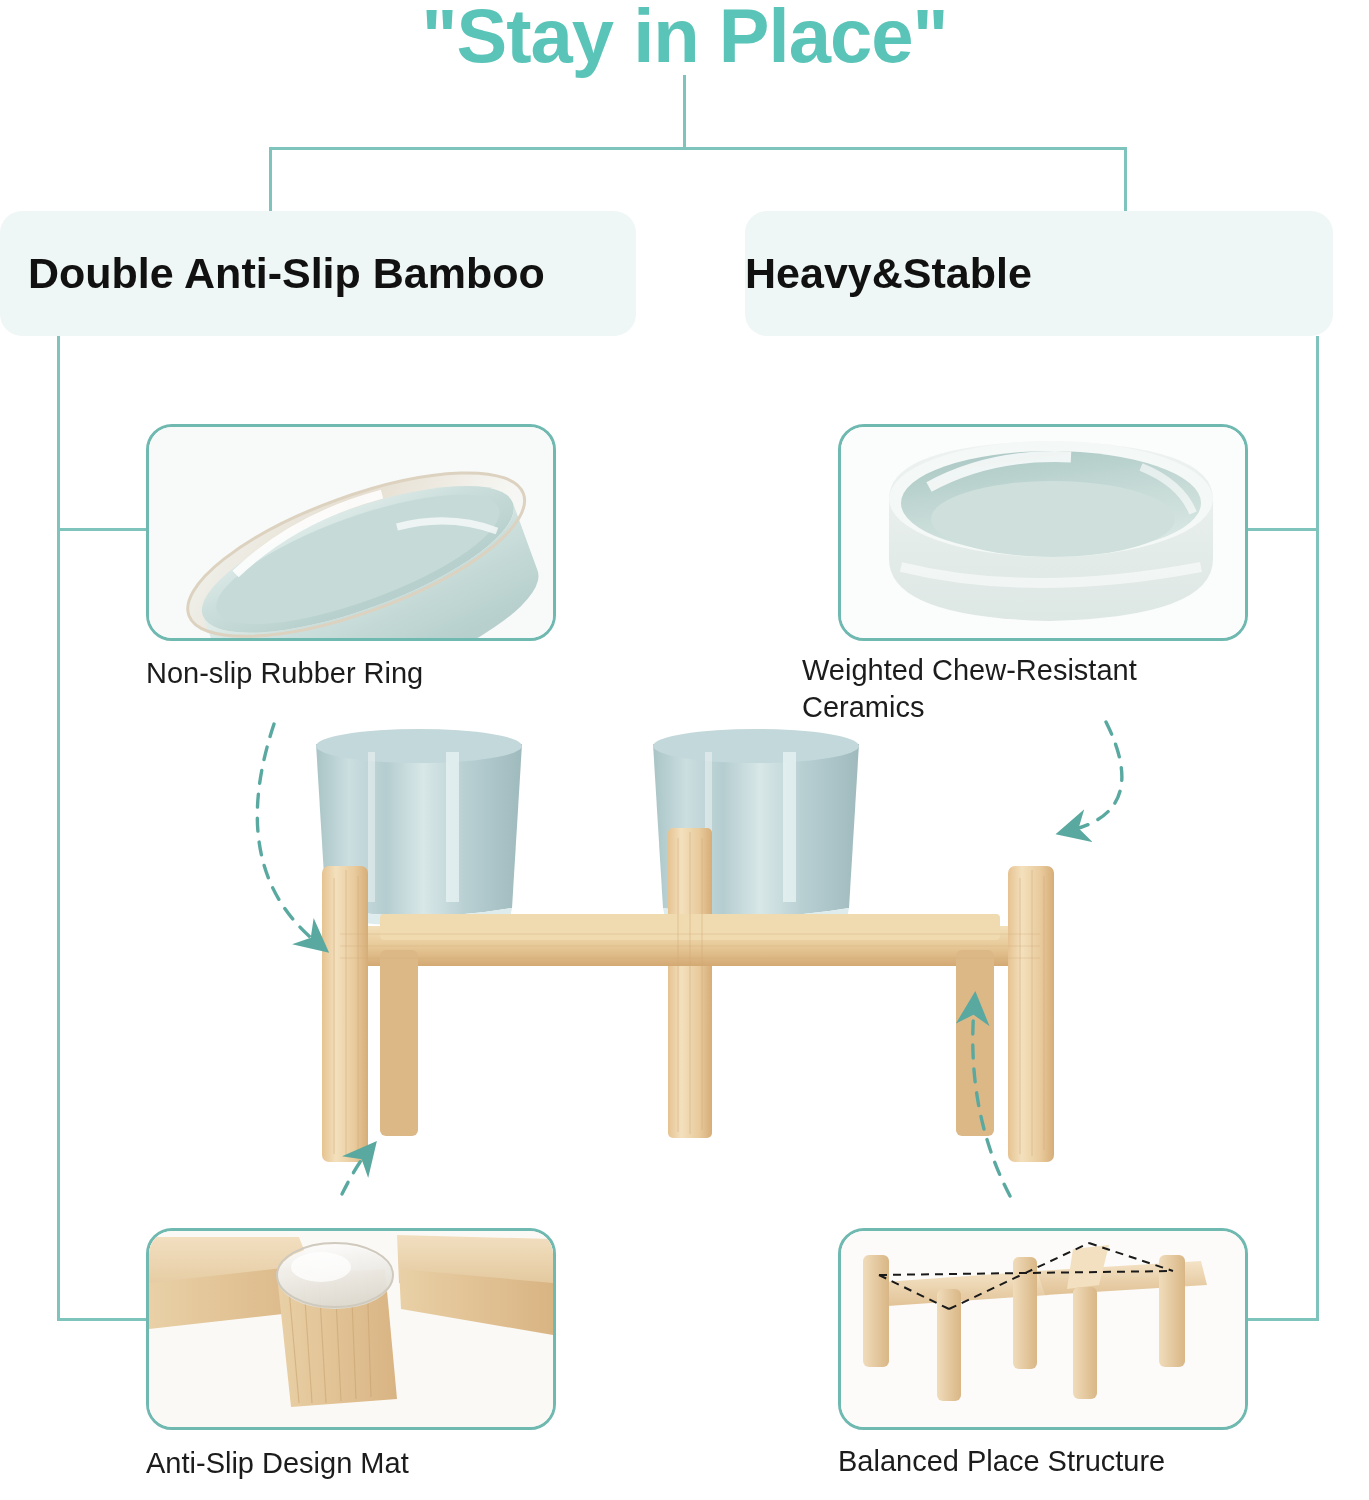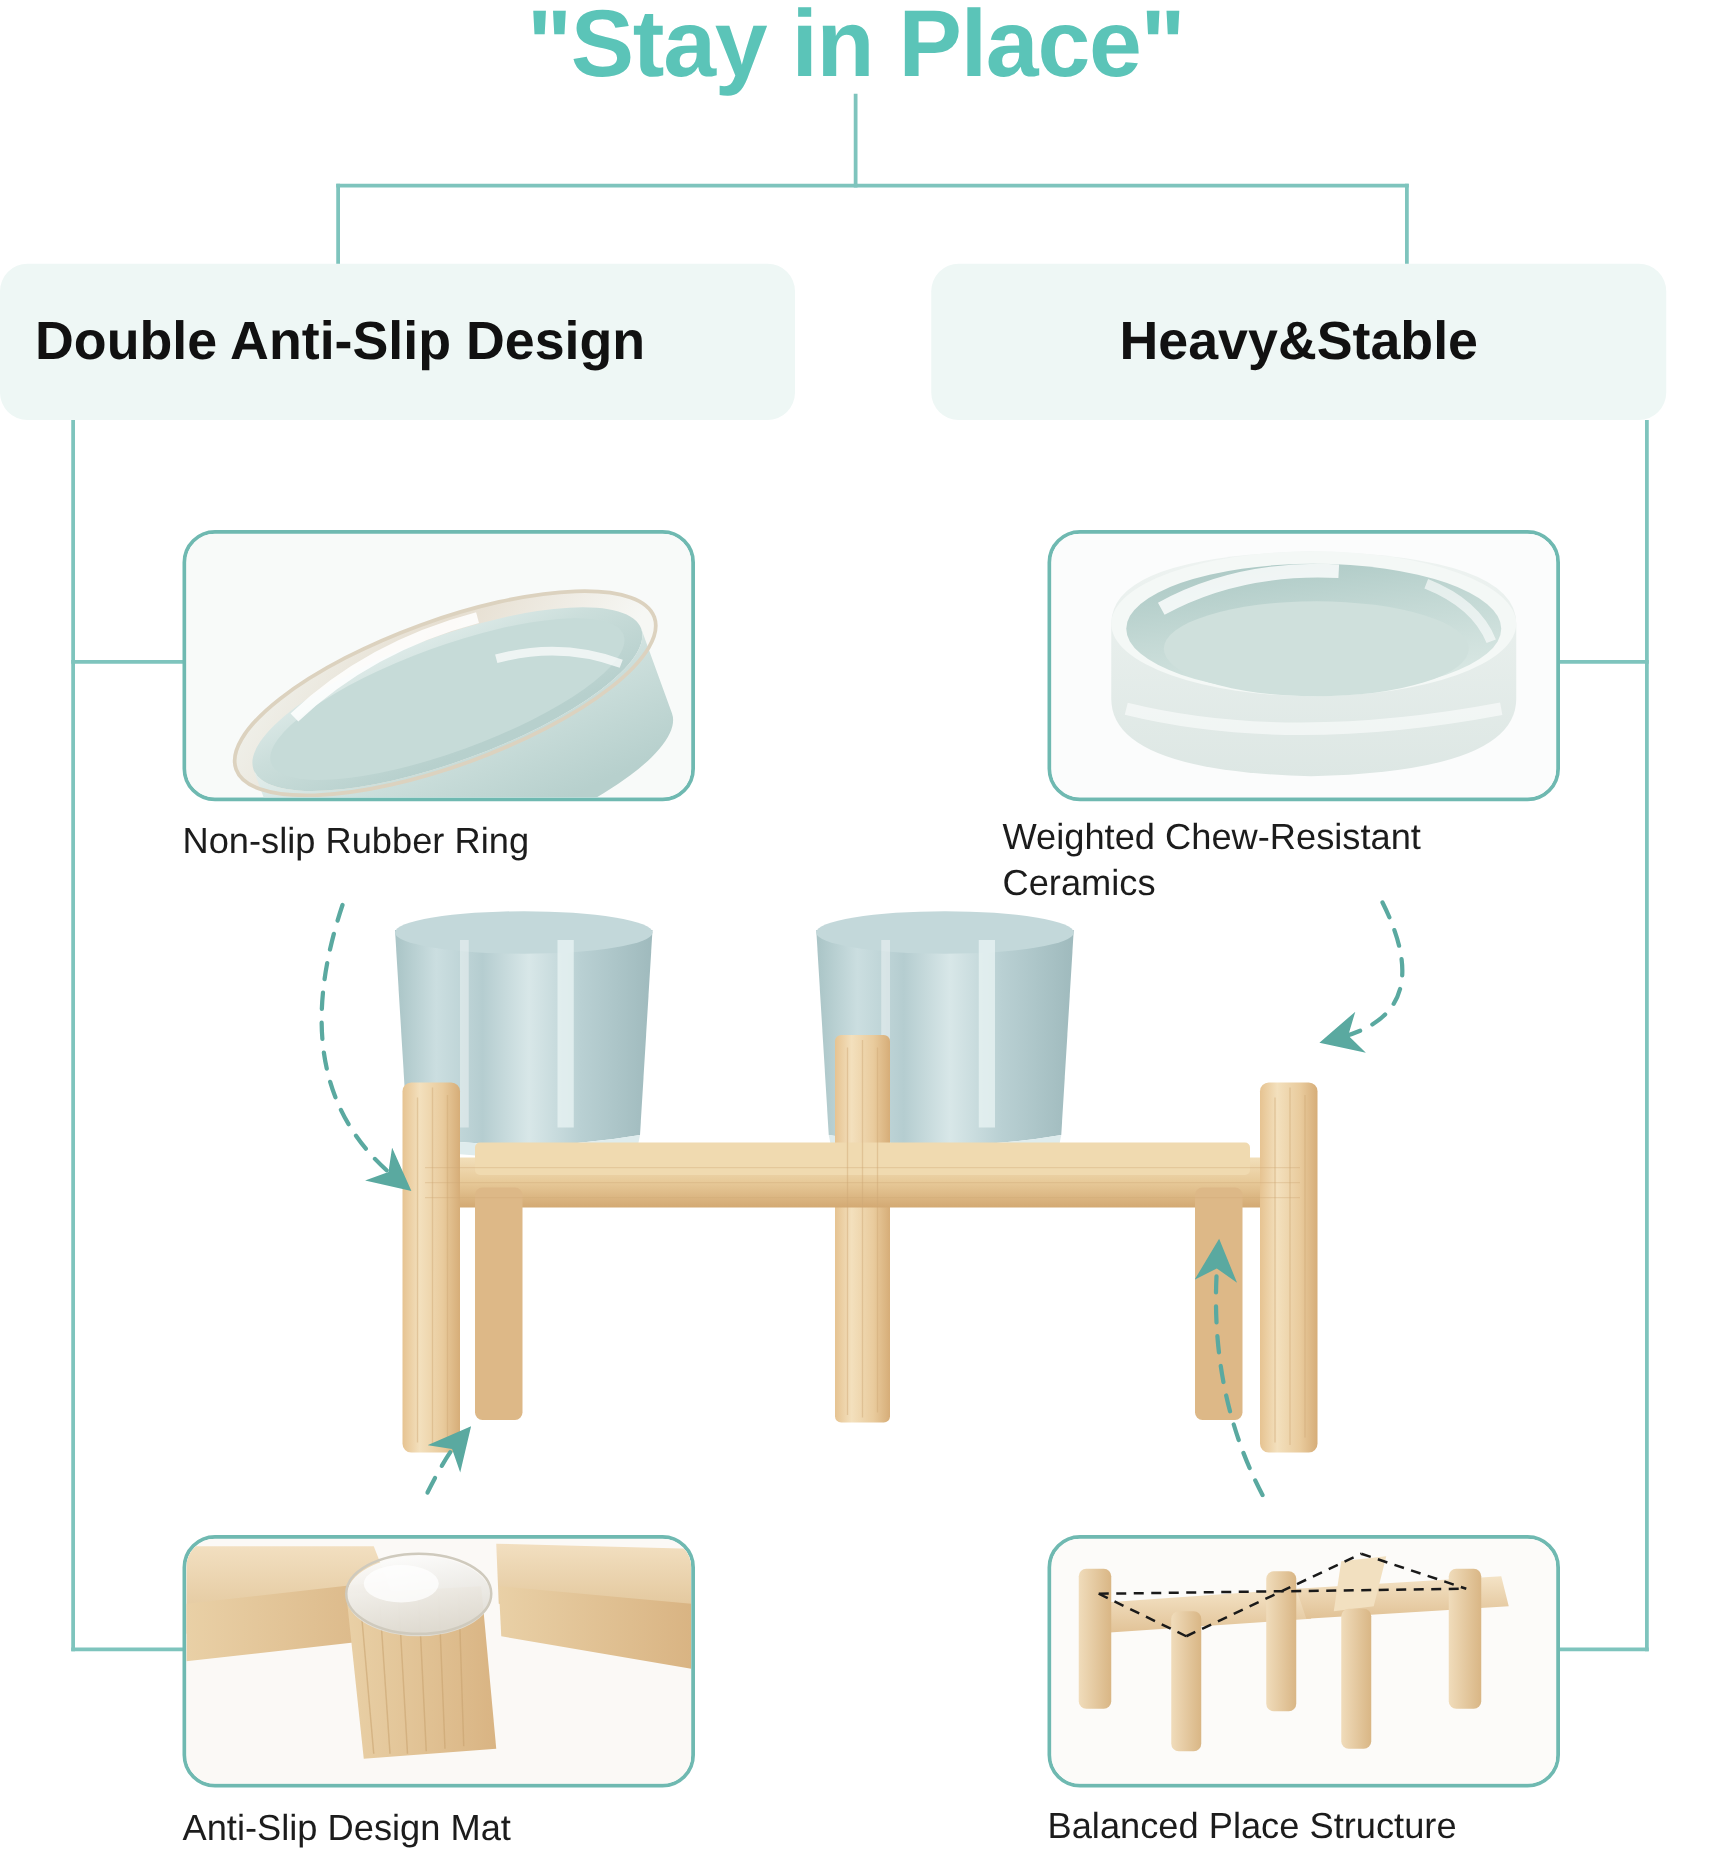--- a/index.html
+++ b/index.html
@@ -18,21 +18,21 @@
   .ln{position:absolute;background:#7ec4bd;}
   .v{width:3px;}
   .h{height:3px;}
   
   .pill{
     position:absolute;background:#eef7f5;border-radius:22px;
     display:flex;align-items:center;
     font-size:43px;font-weight:700;color:#111111;
   }
   #pill-left{left:0;top:211px;width:636px;height:125px;padding-left:28px;box-sizing:border-box;}
-  #pill-right{left:745px;top:211px;width:588px;height:125px;justify-content:center;}
+  #pill-right{left:745px;top:211px;width:588px;height:125px;justify-content:flex-start;}
   
   .thumb{
     position:absolute;border:3px solid #6fb9b1;border-radius:26px;
     overflow:hidden;background:#f7f9f9;
   }
   .cap{
     position:absolute;text-align:left;font-size:29px;color:#1c1c1c;
     line-height:1.28;font-weight:400;
   }
   #thumb-tl{left:146px;top:424px;width:404px;height:211px;}
@@ -51,21 +51,21 @@
 <body>
 
 <div id="title">"Stay in Place"</div>
 
 <div class="ln v" style="left:683px;top:75px;height:75px;"></div>
 <div class="ln h" style="left:269px;top:147px;width:858px;"></div>
 <div class="ln v" style="left:269px;top:147px;height:68px;"></div>
 <div class="ln v" style="left:1124px;top:147px;height:68px;"></div>
 
 <div class="pill" id="pill-left">
-  <span>Double Anti-Slip Design</span>
+  <span>Double Anti-Slip Bamboo</span>
 </div>
 <div class="pill" id="pill-right">
   <span>Heavy&amp;Stable</span>
 </div>
 
 <div class="ln v" style="left:57px;top:336px;height:985px;"></div>
 <div class="ln h" style="left:57px;top:528px;width:95px;"></div>
 <div class="ln h" style="left:57px;top:1318px;width:95px;"></div>
 
 <div class="ln v" style="left:1316px;top:336px;height:985px;"></div>

